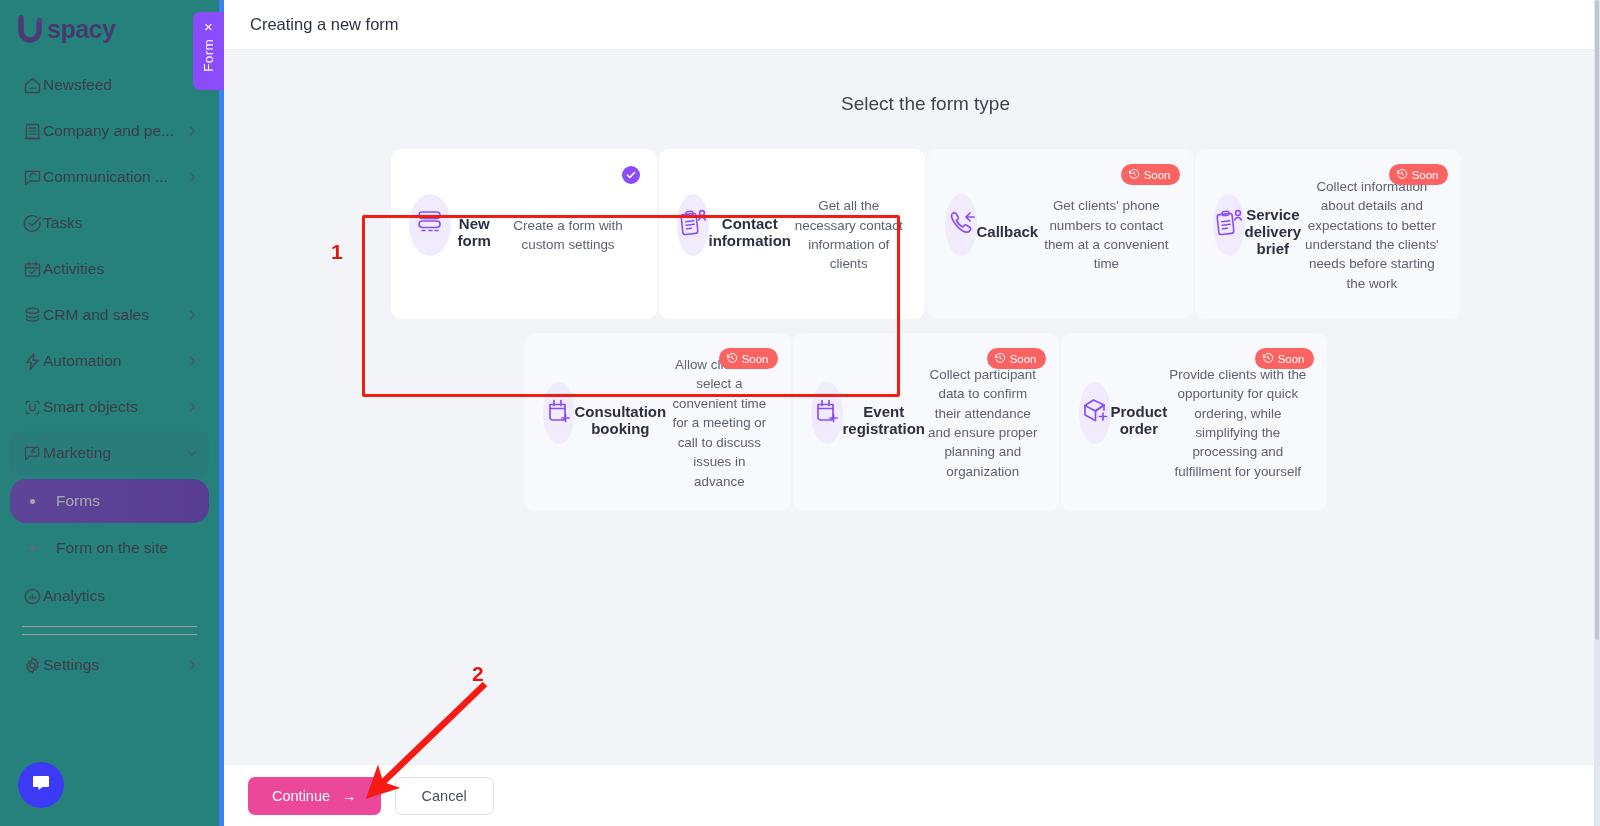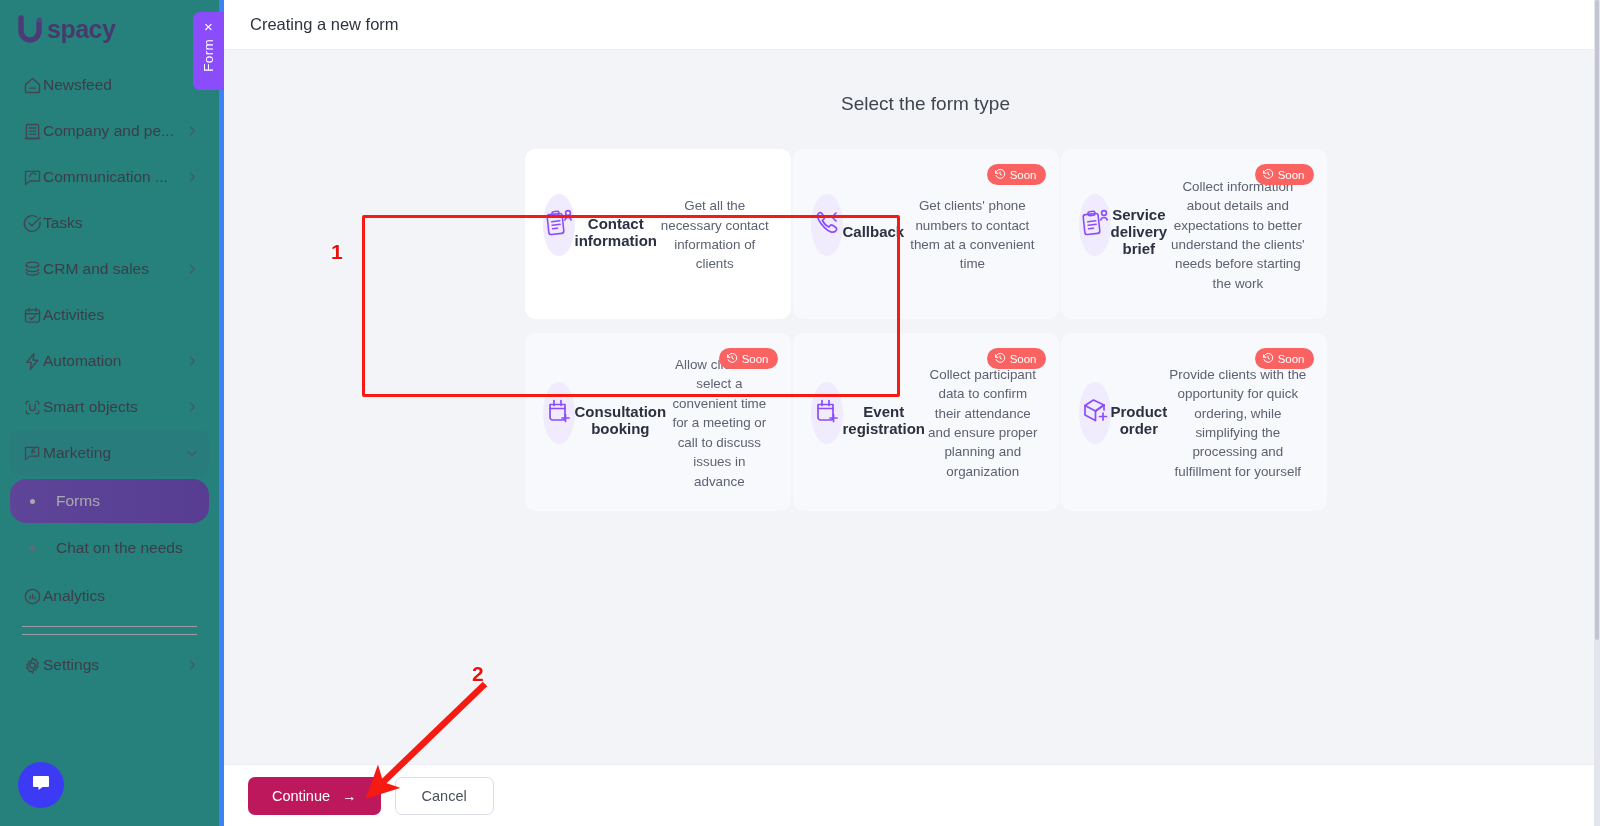--- a/index.html
+++ b/index.html
@@ -140,21 +140,21 @@
 
   
   #footer {
     position: absolute; bottom: 0; left: 0; right: 0;
     height: 62px; background: #ffffff;
     border-top: 1px solid #eceef4;
     display: flex; align-items: center; gap: 14px;
     padding-left: 24px;
   }
   #btn-continue {
-    background: #be185d; color: #fff; border: none;
+    background: #ec4899; color: #fff; border: none;
     height: 38px; padding: 0 24px; border-radius: 7px;
     font-size: 14.5px; font-family: inherit; cursor: pointer;
     display: flex; align-items: center; gap: 12px;
   }
   #btn-cancel {
     background: #fff; color: #4a4f5e;
     border: 1px solid #d9dce5; height: 38px; padding: 0 26px;
     border-radius: 7px; font-size: 14.5px; font-family: inherit; cursor: pointer;
   }
 
@@ -247,43 +247,43 @@
               <path d="M8 11.5l3.2 3.2L21 5.5"></path>
           </svg>
         </span>
         <span class="lbl">Tasks</span>
       </div>
 
 
       <div class="nav-item">
         <span class="ico">
           <svg viewBox="0 0 24 24" width="21" height="21" fill="none" stroke="#4a4e5c" stroke-width="1.5" stroke-linecap="round" stroke-linejoin="round">
+            <rect x="4" y="5.5" width="16" height="14" rx="2"></rect>
+              <path d="M8 3.5v4M16 3.5v4M4 10h16"></path>
+            <path d="M9 14.5l2 2 4-4"></path>
+          </svg>
+        </span>
+        <span class="lbl">Activities</span>
+      </div>
+
+      <div class="nav-item">
+        <span class="ico">
+          <svg viewBox="0 0 24 24" width="21" height="21" fill="none" stroke="#4a4e5c" stroke-width="1.5" stroke-linecap="round" stroke-linejoin="round">
             <ellipse cx="12" cy="6.5" rx="7" ry="3"></ellipse>
               <path d="M5 11.5c0 1.6 3.1 3 7 3s7-1.4 7-3"></path>
             <path d="M5 15.5c0 1.6 3.1 3 7 3s7-1.4 7-3"></path>
               <path d="M5 6.5v2M19 6.5v2"></path>
           </svg>
         </span>
         <span class="lbl">CRM and sales</span>
         <span class="chev">
           <svg viewBox="0 0 24 24" width="14" height="14" fill="none" stroke="#5a5e6c" stroke-width="2" stroke-linecap="round" stroke-linejoin="round">
               <path d="M9 5l7 7-7 7"></path>
             </svg>
         </span>
-      </div>
-
-      <div class="nav-item">
-        <span class="ico">
-          <svg viewBox="0 0 24 24" width="21" height="21" fill="none" stroke="#4a4e5c" stroke-width="1.5" stroke-linecap="round" stroke-linejoin="round">
-            <rect x="4" y="5.5" width="16" height="14" rx="2"></rect>
-              <path d="M8 3.5v4M16 3.5v4M4 10h16"></path>
-            <path d="M9 14.5l2 2 4-4"></path>
-          </svg>
-        </span>
-        <span class="lbl">Activities</span>
       </div>
 
       <div class="nav-item">
         <span class="ico">
           <svg viewBox="0 0 24 24" width="21" height="21" fill="none" stroke="#4a4e5c" stroke-width="1.6" stroke-linecap="round" stroke-linejoin="round">
             <path d="M13.5 3L5.5 13h5l-1 8 8.5-10.5h-5.2z"></path>
           </svg>
         </span>
         <span class="lbl">Automation</span>
         <span class="chev">
@@ -327,21 +327,21 @@
         <span class="dot-wrap">
             <span class="dot"></span>
           </span>
         <span class="lbl">Forms</span>
       </div>
 
       <div class="nav-sub">
         <span class="dot-wrap">
             <span class="dot"></span>
           </span>
-        <span class="lbl">Chat on the needs</span>
+        <span class="lbl">Form on the site</span>
       </div>
 
       <div class="nav-item">
         <span class="ico">
           <svg viewBox="0 0 24 24" width="21" height="21" fill="none" stroke="#4a4e5c" stroke-width="1.5" stroke-linecap="round" stroke-linejoin="round">
             <circle cx="12" cy="12" r="8.2"></circle>
               <path d="M9.2 14.5v-3M12 14.5v-5M14.8 14.5v-2"></path>
           </svg>
         </span>
         <span class="lbl">Analytics</span>
@@ -391,20 +391,38 @@
       <span class="title">Creating a new form</span>
     </div>
 
     <div id="content">
       <div id="section-title">Select the form type</div>
 
       <div class="cards-rows">
 
         <div class="card-row">
 
+          <div class="card white">
+            <div class="check-badge">
+              <svg viewBox="0 0 24 24" width="12" height="12" fill="none" stroke="#fff" stroke-width="3.2" stroke-linecap="round" stroke-linejoin="round">
+                  <path d="M5 12.5l4.5 4.5L19 7"></path>
+                </svg>
+            </div>
+            <div class="card-icon-circle">
+              <span>
+                <svg viewBox="0 0 32 32" width="32" height="32" fill="none" stroke="#8b4dfb" stroke-width="1.6" stroke-linecap="round" stroke-linejoin="round">
+                  <rect x="5" y="5" width="21" height="6.5" rx="3.2"></rect>
+                  <rect x="5" y="14" width="21" height="6.5" rx="3.2"></rect>
+                  <path d="M8 23.5h4M15 23.5h3M21 23.5h3" stroke-dasharray="3 2.5"></path>
+                </svg>
+              </span>
+            </div>
+            <div class="card-name">New form</div>
+            <div class="card-desc">Create a form with custom settings</div>
+          </div>
 
           <div class="card white">
             <div class="card-icon-circle">
               <span>
                 <svg viewBox="0 0 32 32" width="32" height="32" fill="none" stroke="#8b4dfb" stroke-width="1.6" stroke-linecap="round" stroke-linejoin="round">
                   <rect x="5" y="7" width="15" height="20" rx="2.4" transform="rotate(-6 12.5 17)"></rect>
                   <rect x="9" y="4.5" width="7" height="4" rx="1.6" transform="rotate(-6 12.5 6.5)"></rect>
                   <path d="M8.8 14.8l8-1M9.2 18.3l8-1M9.6 21.8l5-.6"></path>
                   <circle cx="25" cy="6" r="2.4"></circle>
                     <path d="M21.8 13a3.3 3.3 0 0 1 6.4 0"></path>

